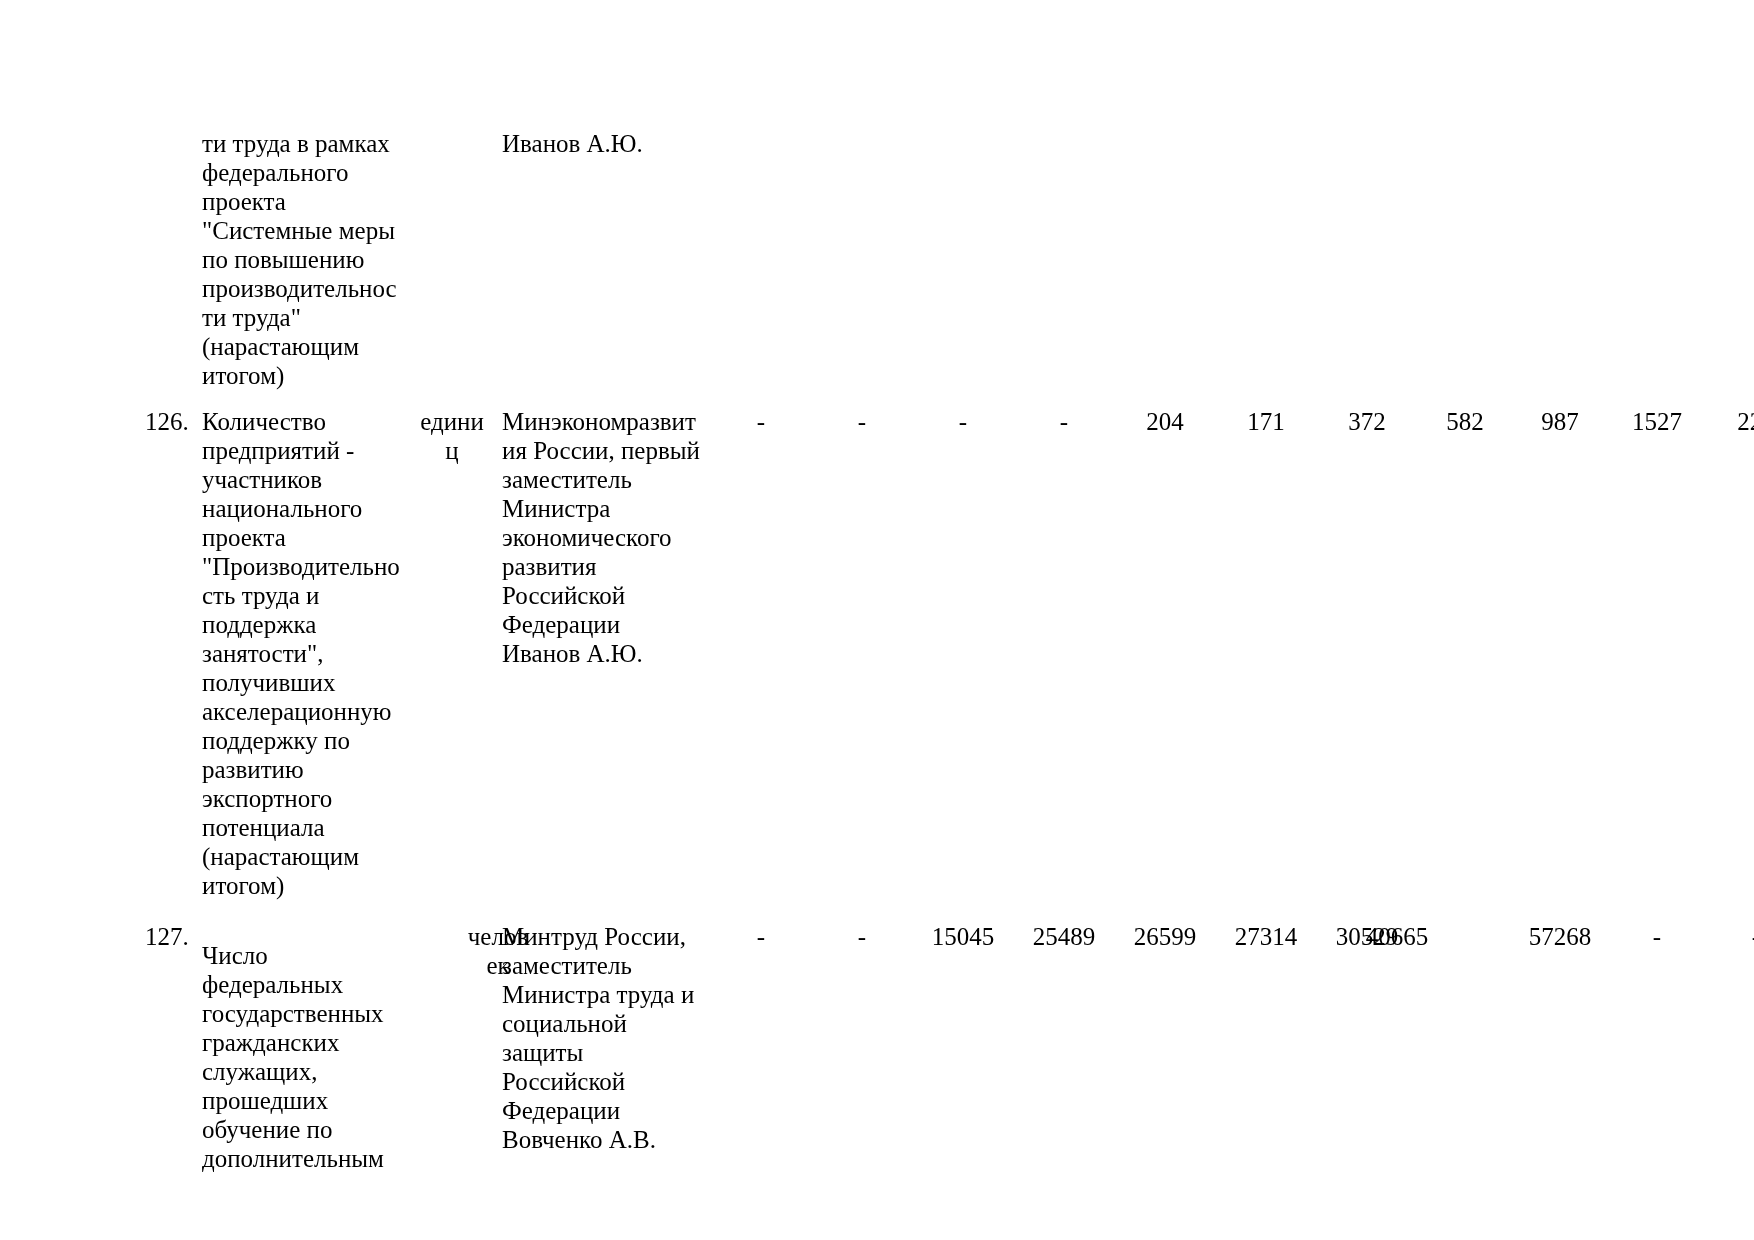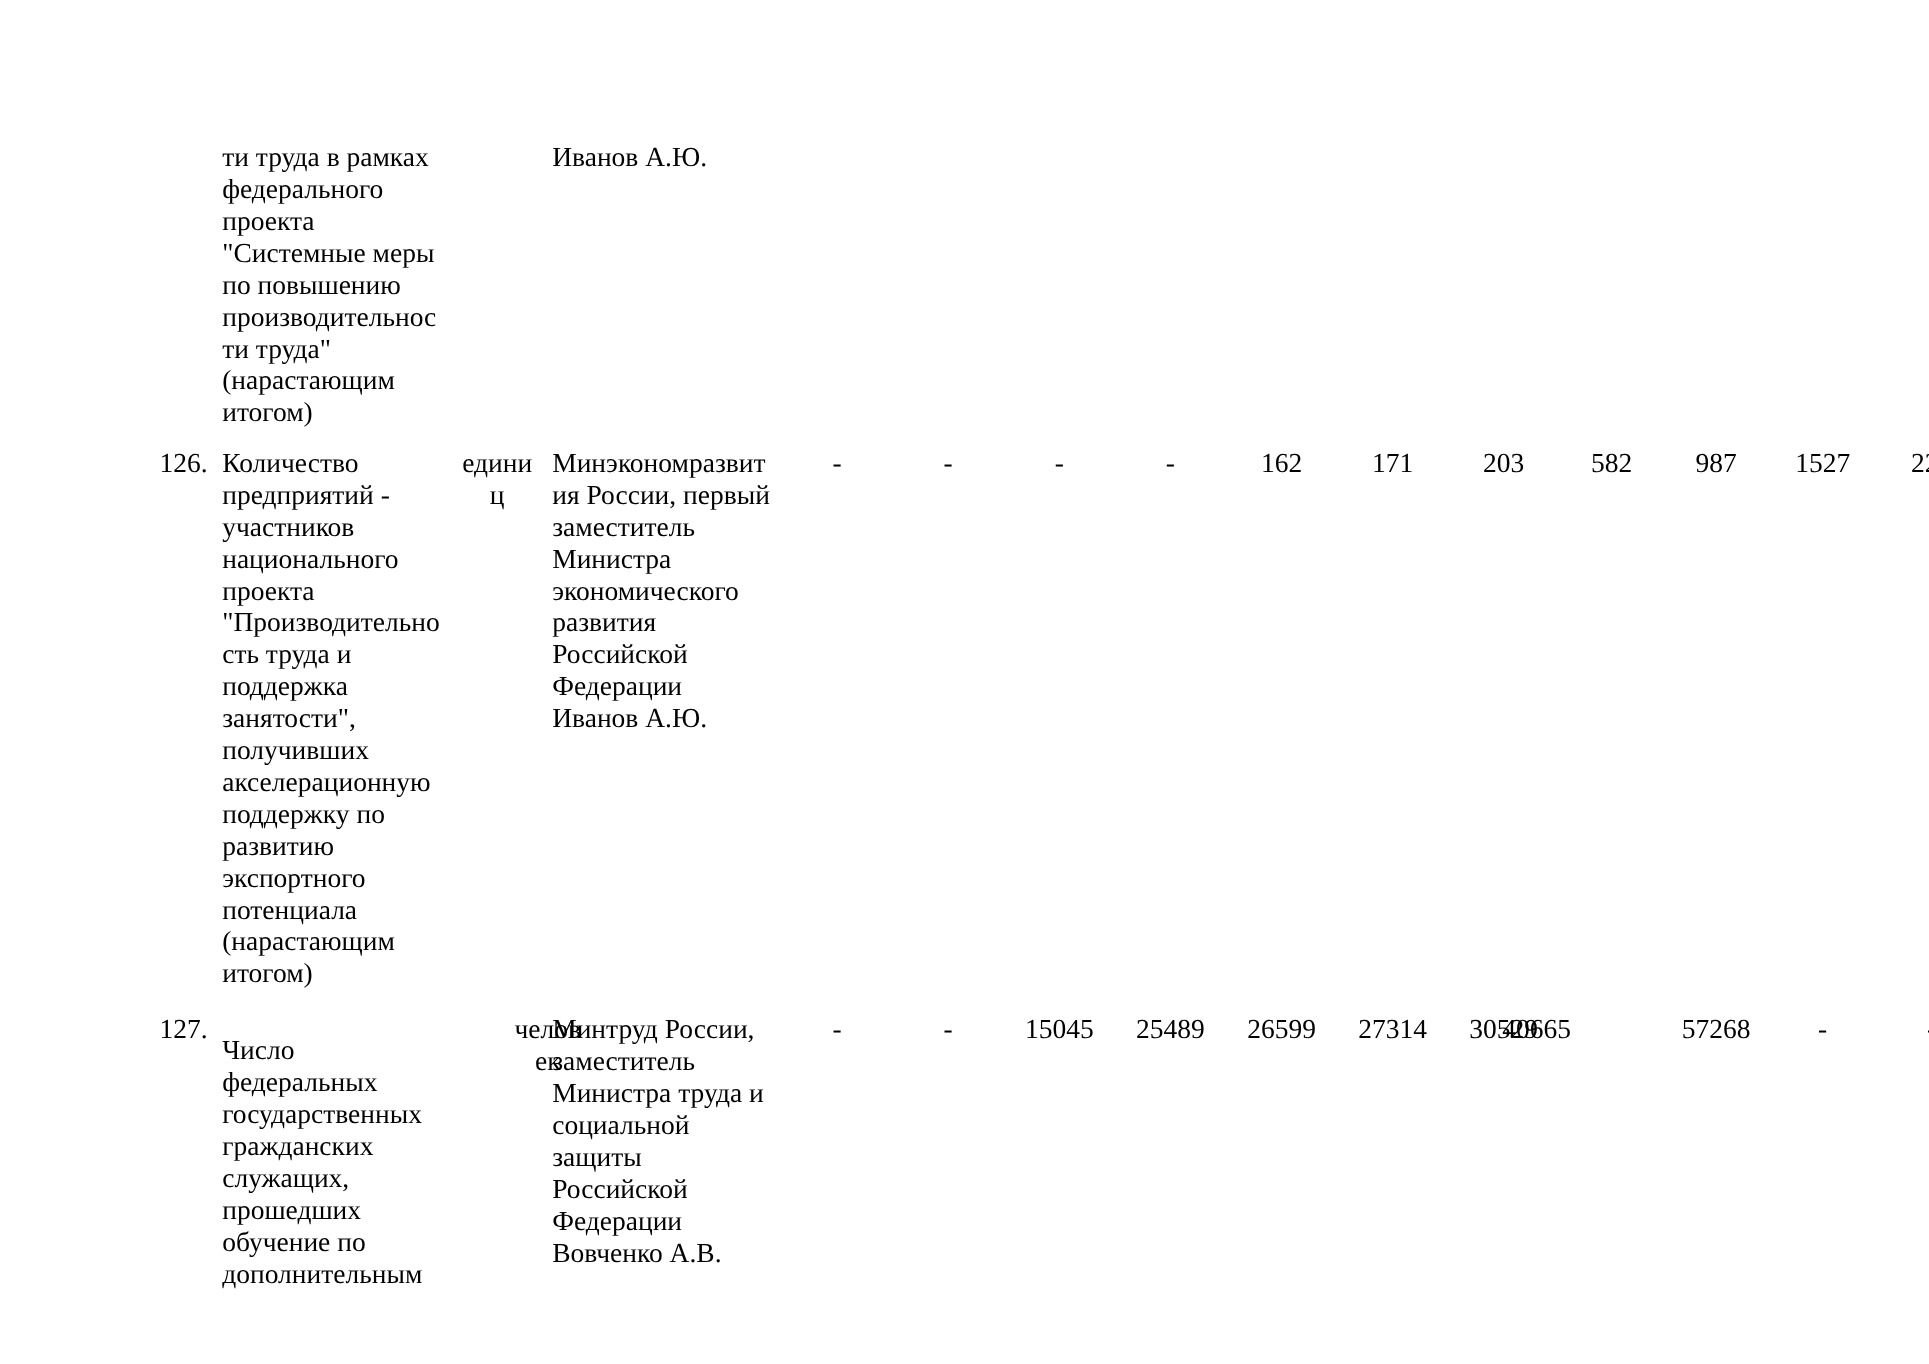--- a/index.html
+++ b/index.html
@@ -84,23 +84,23 @@
 Министра
 экономического
 развития
 Российской
 Федерации
 Иванов А.Ю.</div>
     <span class="val" style="left:711px;  top:407px;">-</span>
     <span class="val" style="left:812px;  top:407px;">-</span>
     <span class="val" style="left:913px;  top:407px;">-</span>
     <span class="val" style="left:1014px; top:407px;">-</span>
-    <span class="val" style="left:1115px; top:407px;">162</span>
+    <span class="val" style="left:1115px; top:407px;">204</span>
     <span class="val" style="left:1216px; top:407px;">171</span>
-    <span class="val" style="left:1317px; top:407px;">203</span>
+    <span class="val" style="left:1317px; top:407px;">372</span>
     <span class="val" style="left:1415px; top:407px;">582</span>
     <span class="val" style="left:1510px; top:407px;">987</span>
     <span class="val" style="left:1607px; top:407px;">1527</span>
     <span class="val" style="left:1706px; top:407px;">227</span>
   </div>
 
   <div>
     <div class="num-cell" style="left:145px; top:922px;">127.</div>
     <div class="cell" style="left:202px; top:922px; width:200px;margin-top:19px;">Число
 федеральных

